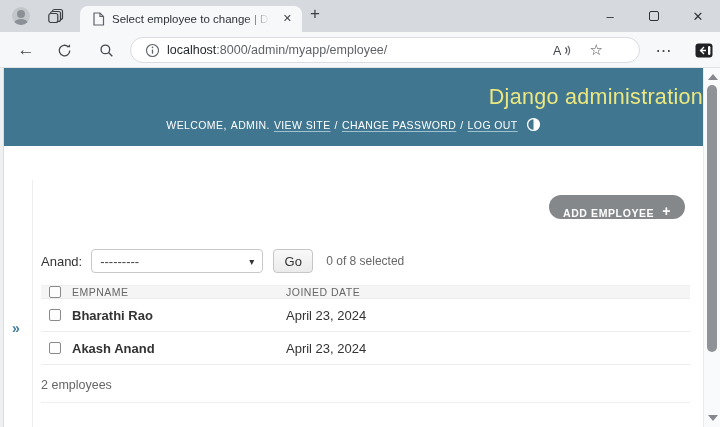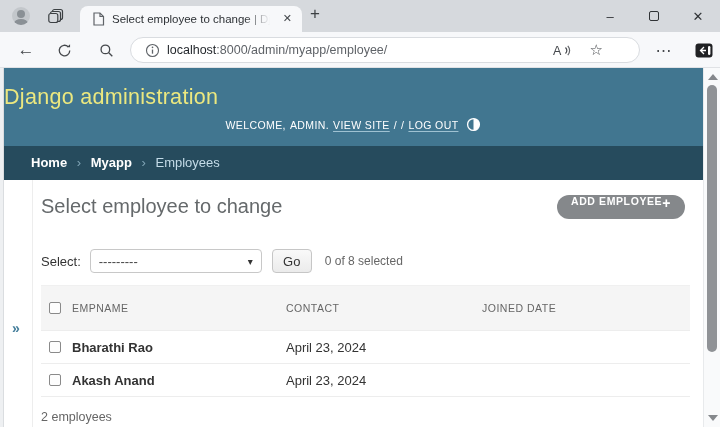--- a/index.html
+++ b/index.html
@@ -39,53 +39,53 @@
 
   
   .win-edge { position:absolute; left:0; top:68px; bottom:0; width:4px; background:#eef0f2; border-right:1px solid #dadde0; z-index:6; }
   .scrollbar { position:absolute; right:0; top:68px; bottom:0; width:17px; background:#f9fafb; border-left:1px solid #e8eaec; z-index:6; }
   .scroll-up, .scroll-down { position:absolute; left:4px; width:0; height:0; border-left:5px solid transparent; border-right:5px solid transparent; }
   .scroll-up { top:6px; border-bottom:6px solid #85888c; }
   .scroll-down { bottom:6px; border-top:6px solid #85888c; }
   .scroll-thumb { position:absolute; left:3px; top:17px; width:10px; height:267px; background:#8f9296; border-radius:5px; }
 
   
-  .dj-header { position:absolute; left:4px; top:68px; width:699px; height:78px; background:#417690; text-align:left; }
+  .dj-header { position:absolute; left:4px; top:68px; width:699px; height:78px; background:#417690; text-align:right; }
   .site-title { margin-top:17px; font-size:21.5px; font-weight:300; color:#ece87f; letter-spacing:0.3px; }
   .user-tools { margin-top:7px; font-size:10.5px; color:#fff; letter-spacing:0.4px; display:flex; align-items:center; justify-content:center; gap:4px; }
   .user-tools .uname { font-weight:400; }
   .user-tools a { color:#fff; text-underline-offset:2px; text-decoration-color:#9fc2d2; }
   .theme-toggle { margin-left:4px; display:flex; align-items:center; }
 
   
   .breadcrumbs { position:absolute; left:4px; top:146px; width:699px; height:34px; background:#264b5d; color:#c4dce8; font-size:13px; line-height:34px; padding-left:27px; }
   .breadcrumbs a { color:#fff; text-decoration:none; font-weight:600; }
   .crumb-sep { color:#7fa3b5; margin:0 6px; }
 
   
   .content-bg { position:absolute; left:4px; top:180px; right:17px; bottom:0; background:#fff; }
   .nav-strip { position:absolute; left:4px; top:180px; bottom:0; width:29px; background:#fff; border-right:1px solid #ededed; z-index:2; }
   .nav-toggle { position:absolute; left:8px; top:140px; color:#447e9b; font-size:14px; font-weight:700; }
   .main { position:absolute; left:34px; top:180px; right:17px; bottom:0; padding:0 13px 0 7px; }
 
   .title-row { position:relative; margin-top:15px; height:28px; }
   .page-title { font-size:20px; font-weight:400; color:#65696b; }
   .add-btn { position:absolute; right:5px; top:0; height:24px; padding:0 14px; background:#85888b; color:#fff; border:none; border-radius:12px;
-      font-family:"Liberation Sans",sans-serif; font-size:10.5px; font-weight:700; letter-spacing:0.6px; display:flex; align-items:flex-start; gap:0; }
+      font-family:"Liberation Sans",sans-serif; font-size:10.5px; font-weight:700; letter-spacing:0.6px; display:flex; align-items:flex-end; gap:8px; }
   .add-btn .plus { font-size:14px; font-weight:700; }
 
   .actions-row { margin-top:26px; display:flex; align-items:center; font-size:13px; color:#333; }
   .action-select { position:relative; margin-left:9px; width:172px; height:24px; border:1px solid #c8c8c8; border-radius:4px; background:#fff; padding:0 8px; display:flex; align-items:center; color:#444; }
   .action-select .chev { position:absolute; right:8px; font-size:10px; color:#333; }
   .go-btn { margin-left:10px; width:40px; height:24px; border:1px solid #c6c6c6; border-radius:4px; background:linear-gradient(#f9f9f9,#ebebeb); font-family:"Liberation Sans",sans-serif; font-size:13px; color:#333; }
   .sel-note { margin-left:13px; font-size:12px; color:#666; }
 
   .emp-table { margin-top:12px; width:649px; font-size:13px; color:#333; }
   .t-row { display:flex; align-items:center; border-bottom:1px solid #ededed; }
-  .t-head { background:#f5f5f5; height:46px; border-top:1px solid #f0f0f0; }
+  .t-head { background:#f5f5f5; height:14px; border-top:1px solid #f0f0f0; }
   .t-body-row { height:33px; background:#fff;justify-content:space-between; }
   .c0 { width:28px; display:flex; justify-content:center; }
   .c1 { width:214px; padding-left:3px; }
   .c2 { width:196px; padding-left:3px; }
   .c3 { flex:1; padding-left:3px; }
   .th-label { font-size:10.5px; font-weight:400; color:#666; letter-spacing:0.5px; }
   .emp-name { font-weight:600; color:#333; }
   .cbox { width:12px; height:12px; border:1px solid #8a8a8a; border-radius:2px; background:#fdfdfd; }
 
   .result-count { margin-top:13px; font-size:12.5px; color:#666; }
@@ -174,70 +174,62 @@
     </div>
   </div>
 
   <div class="dj-header">
     <div class="site-title">Django administration</div>
     <div class="user-tools">
       <span>WELCOME,</span>
       <span class="uname">ADMIN.</span>
       <a href="#">VIEW SITE</a>
       <span>/</span>
+      <a href="#">CHANGE PASSWORD</a>
       <span>/</span>
       <a href="#">LOG OUT</a>
       <span class="theme-toggle">
         <svg width="15" height="15" viewBox="0 0 16 16">
           <circle cx="8" cy="8" r="6.3" fill="none" stroke="#fff" stroke-width="1.4"></circle>
           <path d="M8 1.7 a6.3 6.3 0 0 1 0 12.6 z" fill="#fff"></path>
         </svg>
       </span>
     </div>
   </div>
 
-  <div class="breadcrumbs">
-    <a href="#">Home</a>
-    <span class="crumb-sep">›</span>
-    <a href="#">Myapp</a>
-    <span class="crumb-sep">›</span>
-    <span>Employees</span>
-  </div>
 
   <div class="content-bg"></div>
   <div class="nav-strip">
     <span class="nav-toggle">»</span>
   </div>
 
   <div class="main">
     <div class="title-row">
-      <span class="page-title">Select employee to change</span>
       <button class="add-btn">
         <span>ADD EMPLOYEE</span>
         <span class="plus">+</span>
       </button>
     </div>
 
     <div class="actions-row">
-      <span>Select:</span>
+      <span>Anand:</span>
       <div class="action-select">
         <span>---------</span>
         <span class="chev">▾</span>
       </div>
       <button class="go-btn">Go</button>
       <span class="sel-note">0 of 8 selected</span>
     </div>
 
     <div class="emp-table">
       <div class="t-row t-head">
         <div class="c0">
             <span class="cbox"></span>
           </div>
         <div class="c1 th-label">EMPNAME</div>
-        <div class="c2 th-label">CONTACT</div>
         <div class="c3 th-label">JOINED DATE</div>
       </div>
       <div class="t-row t-body-row">
         <div class="c0">
             <span class="cbox"></span>
           </div>
         <div class="c1 emp-name">Bharathi Rao</div>
         <div class="c3">April 23, 2024</div>
       </div>
       <div class="t-row t-body-row">

